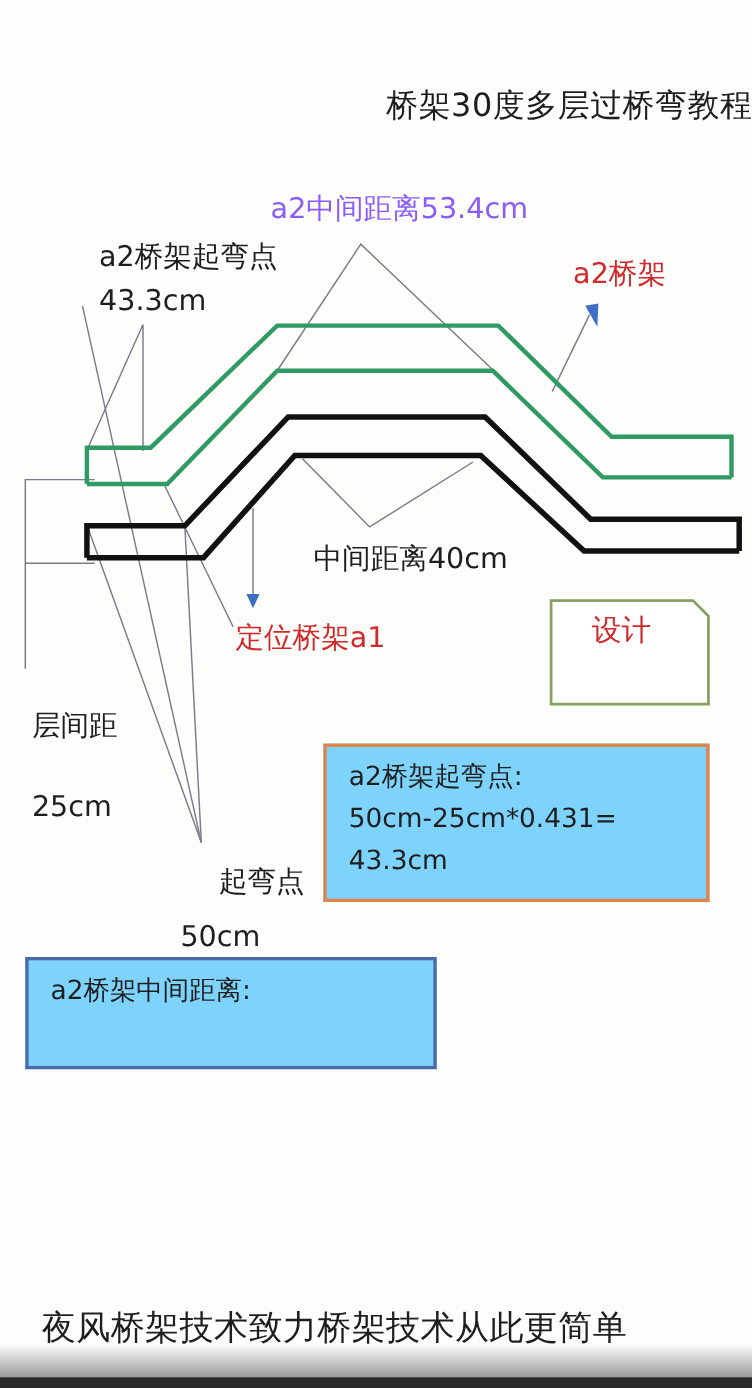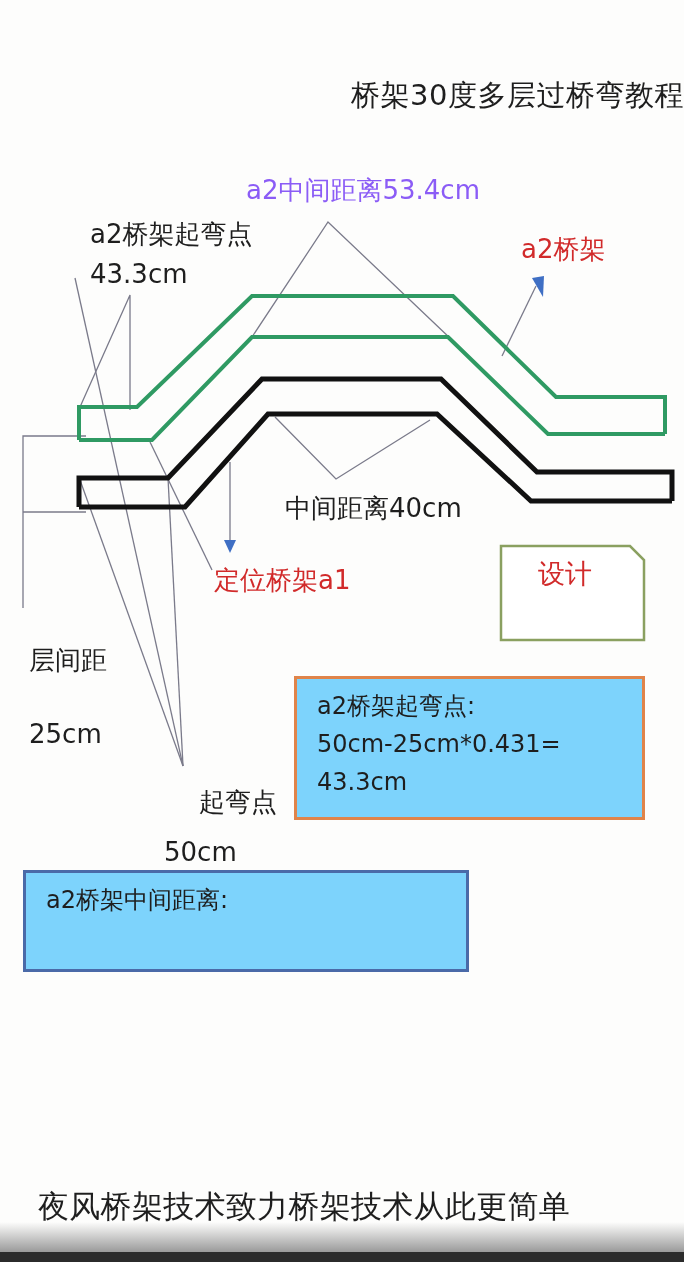--- a/index.html
+++ b/index.html
@@ -20,21 +20,21 @@
   }
   .stamp-text {
     position:absolute; left:0; top:10px; width:130px; text-align:center;
     color:#d12a2a; font-size:27px; line-height:38px;
   }
   .box {
     position:absolute; box-sizing:border-box; background:#7dd3fc;
     font-size:24px; line-height:38px; padding:8px 0 0 20px;
   }
   .box-orange { left:294px; top:676px; width:351px; height:144px; border:3px solid #e0844a; }
-  .box-blue { left:23px; top:870px; width:446px; height:102px; border:3px solid #4a6aa8; }
+  .box-blue { left:23px; top:870px; width:374px; height:102px; border:3px solid #4a6aa8; }
   .footer { left:38px; top:1138px; font-size:31px; letter-spacing:0.3px;margin-top:48px; }
   .fade {
     position:absolute; left:0; top:1222px; width:684px; height:30px;
     background:linear-gradient(#fdfdfc, #9a9a9a);
   }
   .bottom-bar { position:absolute; left:0; top:1252px; width:684px; height:10px; background:#2b2b2b; }
 </style>
 </head>
 <body>
 

